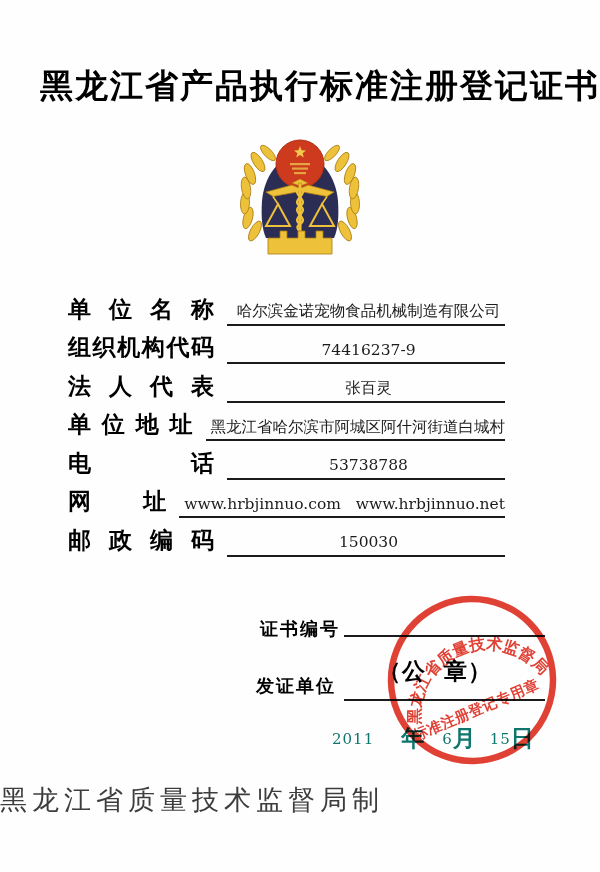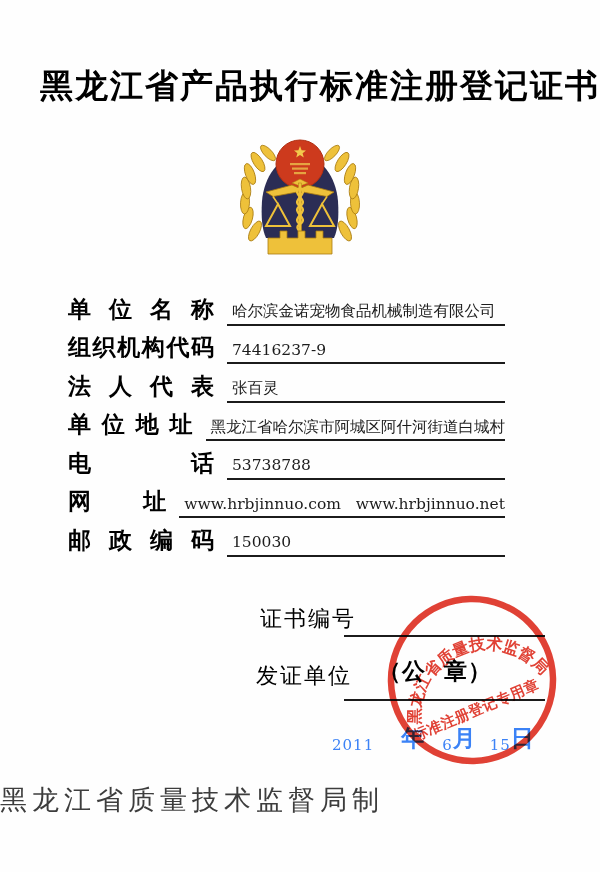--- a/index.html
+++ b/index.html
@@ -14,36 +14,36 @@
   .emblem{position:absolute;left:231px;top:133px;}
   
   .fields{position:absolute;left:68px;top:287px;width:437px;}
   .frow{display:flex;align-items:flex-end;height:38.5px;}
   .flabel{
     width:146px;display:flex;justify-content:space-between;
     font-size:23px;font-weight:700;line-height:1;margin-bottom:6px;color:#000;
   }
   .fline{
     flex:1;margin-left:13px;border-bottom:2px solid #1b1b1b;
-    font-size:15.5px;line-height:1.25;white-space:pre;padding:0 0 2px 5px;color:#1c1c1c;
+    font-size:15.5px;line-height:1.25;white-space:pre;padding:0 0 2px 5px;color:#1c1c1c;text-align:center;
   }
   
-  .issue-label{position:absolute;font-size:22px;font-weight:400;letter-spacing:2px;color:#000;}
+  .issue-label{position:absolute;font-size:18px;font-weight:700;letter-spacing:2px;color:#000;margin-top:13px;}
   .cert-no-label{left:260px;top:604px;}
   .issuer-label{left:256px;top:661px;}
   .rule{position:absolute;left:344px;width:201px;height:0;border-bottom:2px solid #1b1b1b;}
   .rule1{top:635px;}
   .rule2{top:699px;}
   .issuer-value{
     position:absolute;left:378px;top:656px;font-size:23px;font-weight:700;
     letter-spacing:1px;color:#000;white-space:pre;
   }
   .date-row{
-    position:absolute;left:332px;top:723px;display:flex;align-items:flex-end;
-    white-space:nowrap;color:#3b82f6;
+    position:absolute;left:332px;top:723px;display:flex;align-items:center;
+    white-space:nowrap;color:#0f766e;
   }
   .d-num{font-size:15px;letter-spacing:1px;}
   .d-cn{font-size:23px;font-weight:700;}
   .g1{margin-left:27px;} .g2{margin-left:18px;} .g3{margin-left:14px;}
   .footer{
     position:absolute;top:782px;left:0;width:100%;text-align:left;
     font-size:27px;letter-spacing:5px;color:#3d3d3d;
   }
   .seal{position:absolute;left:384px;top:592px;mix-blend-mode:multiply;opacity:.95;}
 </style>

